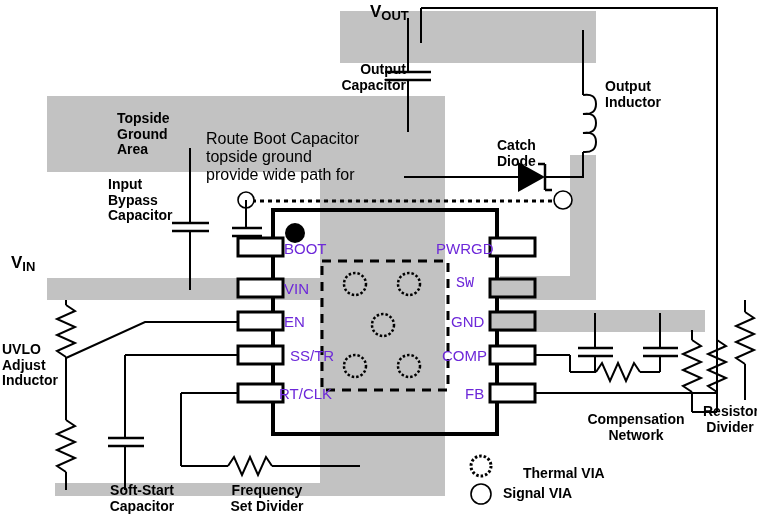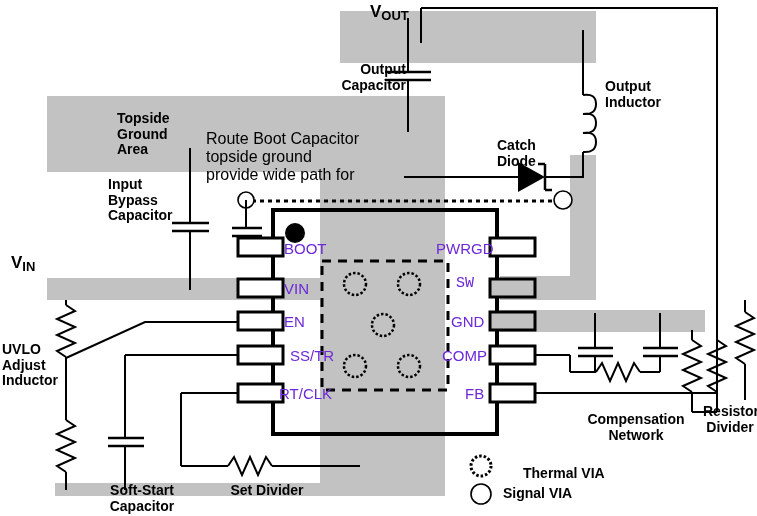--- a/index.html
+++ b/index.html
@@ -233,20 +233,21 @@
     <div>Adjust</div>
     <div>Inductor</div>
   </div>
 
   <div class="lbl bold" style="left:92px;top:483px;font-size:14px;text-align:center;width:100px;">
     <div>Soft-Start</div>
     <div>Capacitor</div>
   </div>
 
   <div class="lbl bold" style="left:213px;top:483px;font-size:14px;text-align:center;width:108px;">
+    <div>Frequency</div>
     <div>Set Divider</div>
   </div>
 
   <div class="lbl bold" style="left:571px;top:392px;font-size:14px;text-align:center;width:130px;margin-top:20px;">
     <div>Compensation</div>
     <div>Network</div>
   </div>
 
   <div class="lbl bold" style="left:703px;top:404px;font-size:14px;text-align:center;width:54px;">
     <div>Resistor</div>

